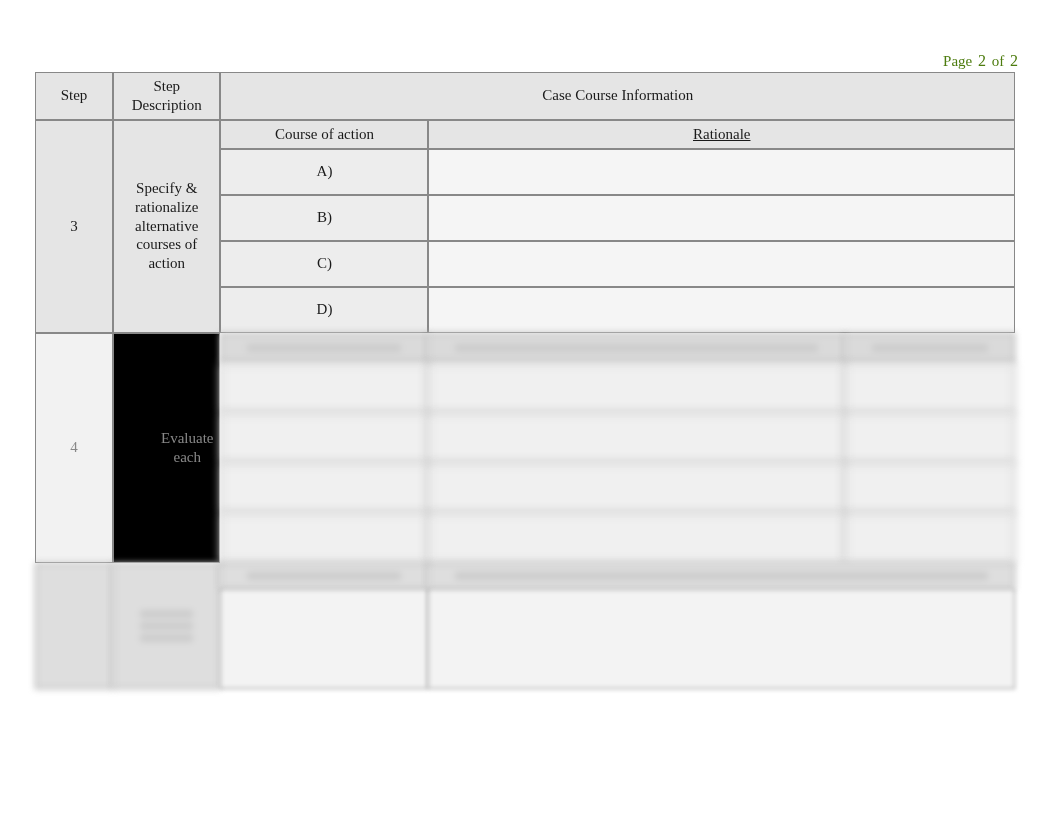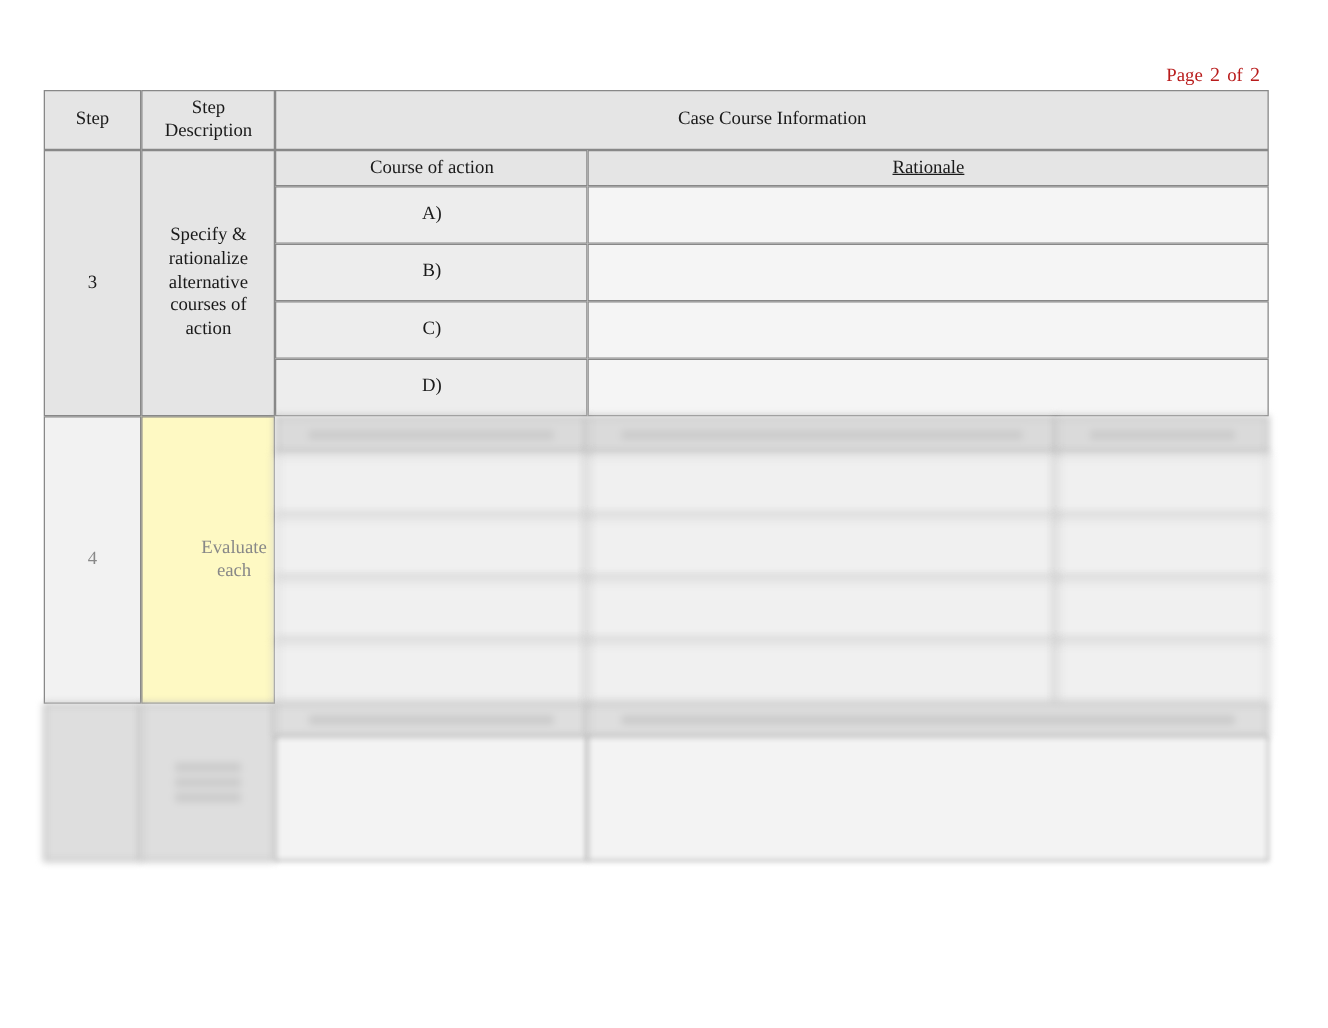--- a/index.html
+++ b/index.html
@@ -11,23 +11,23 @@
       font-family: "Times New Roman", Georgia, serif;
       background: #ffffff;
       width: 1062px;
       height: 822px;
       position: relative;
       color: #1a1a1a;
     }
     .page-indicator {
       position: absolute;
       top: 52px;
-      right: 52px;
+      right: 42px;
       font-size: 15px;
-      color: #b91c1c;
+      color: #4d7c0f;
     }
     .page-indicator .num {
       font-size: 16px;
       margin: 0 2px;
     }
     .main-table {
       position: absolute;
       top: 72px;
       left: 35px;
       width: 980px;
@@ -53,21 +53,21 @@
     .desc-col {
       width: 90px;
       font-size: 14px;
       line-height: 1.25;
     }
     .subheader-row td {
       background: #e5e5e5;
       padding: 5px;
     }
     .coa-col {
-      width: 250px;
+      width: 208px;
     }
     .rationale-col {
       width: auto;
       text-decoration: underline;
     }
     .item-row td {
       height: 46px;
       background: #f4f4f4;
     }
     .item-label {
@@ -151,21 +151,21 @@
     <td class="item-label coa-col">C)</td>
     <td class="blank-cell" colspan="2"></td>
   </tr>
   <tr class="item-row">
     <td class="item-label coa-col">D)</td>
     <td class="blank-cell" colspan="2"></td>
   </tr>
 
   <tr class="blurred-subheader">
     <td class="step-col step4-clear" rowspan="5" style="filter:none;background:#f2f2f2;">4</td>
-    <td class="desc-col step4-clear" rowspan="5" style="filter:none;background:#fef9c3;padding-left:47px;">Evaluate each</td>
+    <td class="desc-col step4-clear" rowspan="5" style="filter:none;background:#000000;padding-left:47px;">Evaluate each</td>
     <td>
           <span class="line-fill"></span>
         </td>
     <td>
           <span class="line-fill"></span>
         </td>
     <td style="width:170px">
           <span class="line-fill"></span>
         </td>
   </tr>

